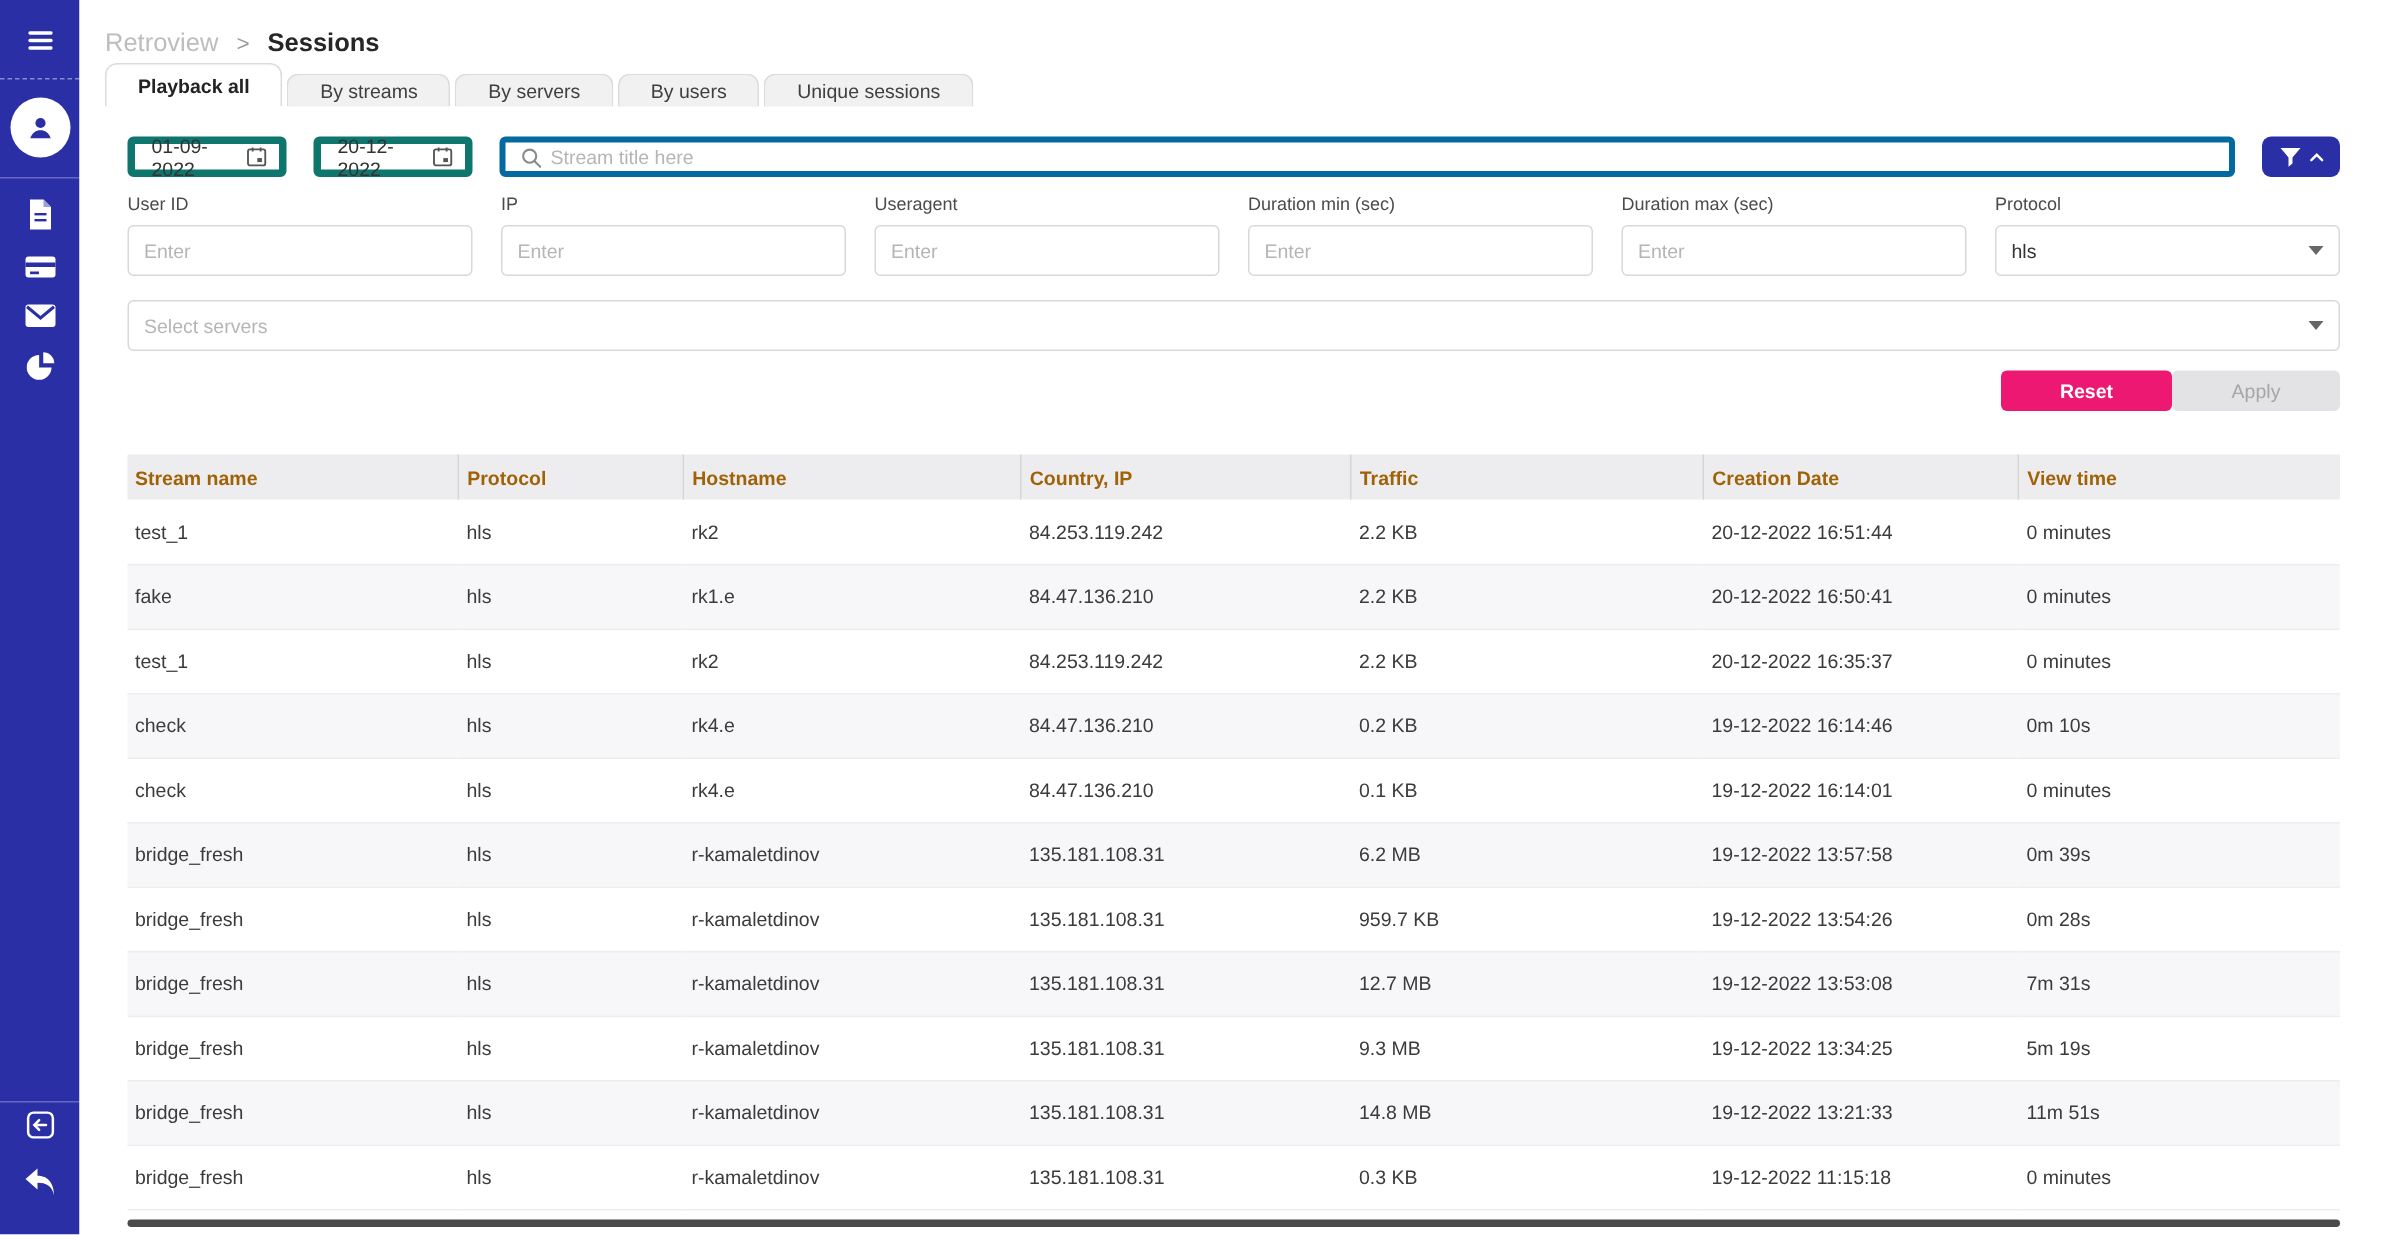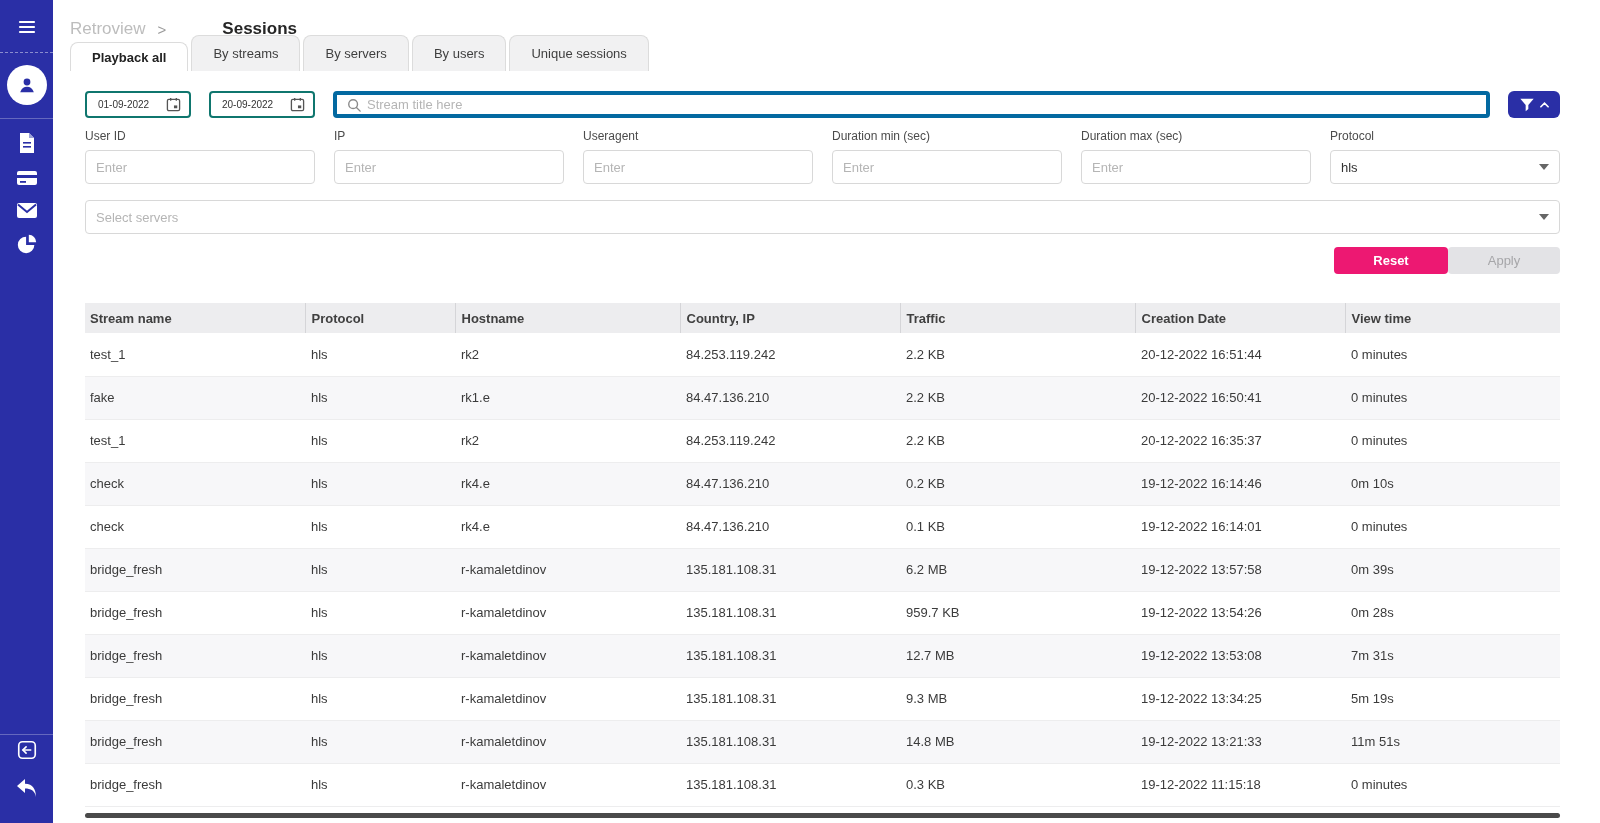--- a/index.html
+++ b/index.html
@@ -26,40 +26,40 @@
   .sb-spacer { flex:1; }
   .sb-bottom { width:100%; display:flex; flex-direction:column; align-items:center; }
   .sb-exit { margin-top:4px; }
   .sb-back { margin-top:16px; margin-bottom:22px; }
 
   
   .main { flex:1; padding-left:17px; background:#fff; }
   .breadcrumb { padding-top:16px; height:42px; display:flex; align-items:center; font-size:17px;text-align:center; }
   .breadcrumb .parent { color:#bdbdbd; }
   .breadcrumb .sep { color:#9a9a9a; margin:0 12px; font-size:15px; }
-  .breadcrumb .current { color:#262626; font-weight:700;margin-left:44px; }
+  .breadcrumb .current { color:#262626; font-weight:700; }
 
   .tab-bar { display:flex; align-items:flex-end; gap:3px; height:29px; }
   .tab {
-    height:36px; padding:0 21px; display:flex; align-items:center;
+    height:22px; padding:0 21px; display:flex; align-items:center;
     background:#f1f1f2; border:1px solid #dcdcdc; border-bottom:none;
     border-radius:8px 8px 0 0; font-size:13px; color:#3f3f3f; cursor:pointer; white-space:nowrap;
   }
   .tab.active {
     height:29px; background:#ffffff; font-weight:700; color:#222; position:relative; z-index:2;
   }
 
   .panel { width:1475px; margin-left:15px; }
 
   
   .filter-row1 { margin-top:20px; display:flex; gap:18px; align-items:center; }
   .date-input {
-    width:106px; height:27px; border:2px solid #0f766e; border-radius:4px;
+    width:106px; height:27px; border:5px solid #0f766e; border-radius:4px;
     display:flex; align-items:center; justify-content:space-between; padding:0 8px 0 11px;
-    font-size:10px; color:#333; cursor:pointer; background:#fff;
+    font-size:13px; color:#333; cursor:pointer; background:#fff;
   }
   .search-box {
     flex:1; height:27px; border:4px solid #0369a1; border-radius:4px;
     display:flex; align-items:center; padding:0 10px; gap:6px; background:#fff;
   }
   .search-box input { border:none; outline:none; flex:1; font-size:13px; font-family:inherit; color:#333; }
   .search-box input::placeholder { color:#b5b5b5; }
   .filter-btn {
     width:52px; height:27px; background:#2a2fa6; border:none; border-radius:6px;
     display:flex; align-items:center; justify-content:center; gap:5px; cursor:pointer;
@@ -83,21 +83,21 @@
 
   .button-row { margin-top:13px; display:flex; justify-content:flex-end; }
   .btn { height:27px; border:none; border-radius:4px; font-size:13px; font-family:inherit; cursor:pointer; }
   .btn-reset { width:114px; background:#ed1872; color:#fff; font-weight:700; }
   .btn-apply { width:112px; background:#e3e3e6; color:#a6a6a9; }
 
   
   table { margin-top:29px; width:1475px; border-collapse:collapse; table-layout:fixed; }
   thead th {
     background:#ededef; height:30px; text-align:left; font-size:13px; font-weight:700;
-    color:#404040; padding:0 0 0 6px; border-left:1px solid #d5d5d8;
+    color:#a16207; padding:0 0 0 6px; border-left:1px solid #d5d5d8;
   }
   thead th:first-child { border-left:none; padding-left:5px; }
   tbody td { height:43px; font-size:13px; color:#3b3b3b; padding:0 0 0 6px; border-bottom:1px solid #ededee; }
   tbody td:first-child { padding-left:5px; }
   tbody tr:nth-child(even) { background:#f7f7f9; }
 
   .hscrollbar { margin-top:6px; width:1475px; height:5px; background:#4a4a4a; border-radius:3px; cursor:pointer; }
 </style>
 </head>
 <body>
@@ -191,21 +191,21 @@
       <div class="date-input">
         <span>01-09-2022</span>
         <svg width="15" height="15" viewBox="0 0 16 16">
             <rect x="1.5" y="2.5" width="13" height="12" rx="1.5" fill="none" stroke="#555" stroke-width="1.4"></rect>
             <line x1="5" y1="1" x2="5" y2="4" stroke="#555" stroke-width="1.4"></line>
             <line x1="11" y1="1" x2="11" y2="4" stroke="#555" stroke-width="1.4"></line>
             <rect x="8.5" y="9" width="3.5" height="3" fill="#555"></rect>
           </svg>
       </div>
       <div class="date-input">
-        <span>20-09-2022</span>
+        <span>20-12-2022</span>
         <svg width="15" height="15" viewBox="0 0 16 16">
             <rect x="1.5" y="2.5" width="13" height="12" rx="1.5" fill="none" stroke="#555" stroke-width="1.4"></rect>
             <line x1="5" y1="1" x2="5" y2="4" stroke="#555" stroke-width="1.4"></line>
             <line x1="11" y1="1" x2="11" y2="4" stroke="#555" stroke-width="1.4"></line>
             <rect x="8.5" y="9" width="3.5" height="3" fill="#555"></rect>
           </svg>
       </div>
       <div class="search-box">
         <svg width="14" height="14" viewBox="0 0 16 16">
             <circle cx="7" cy="7" r="5" fill="none" stroke="#8a8a8a" stroke-width="1.6"></circle>

